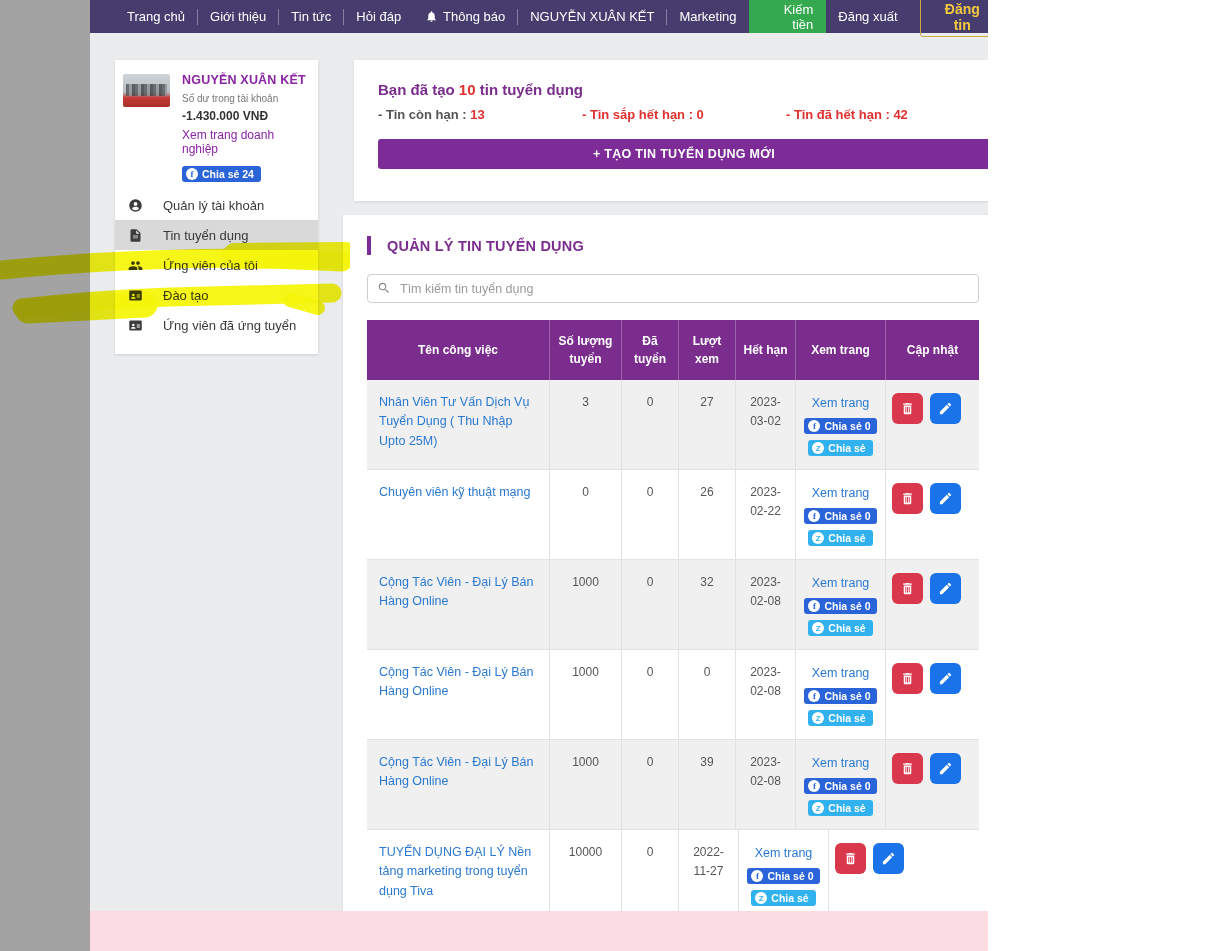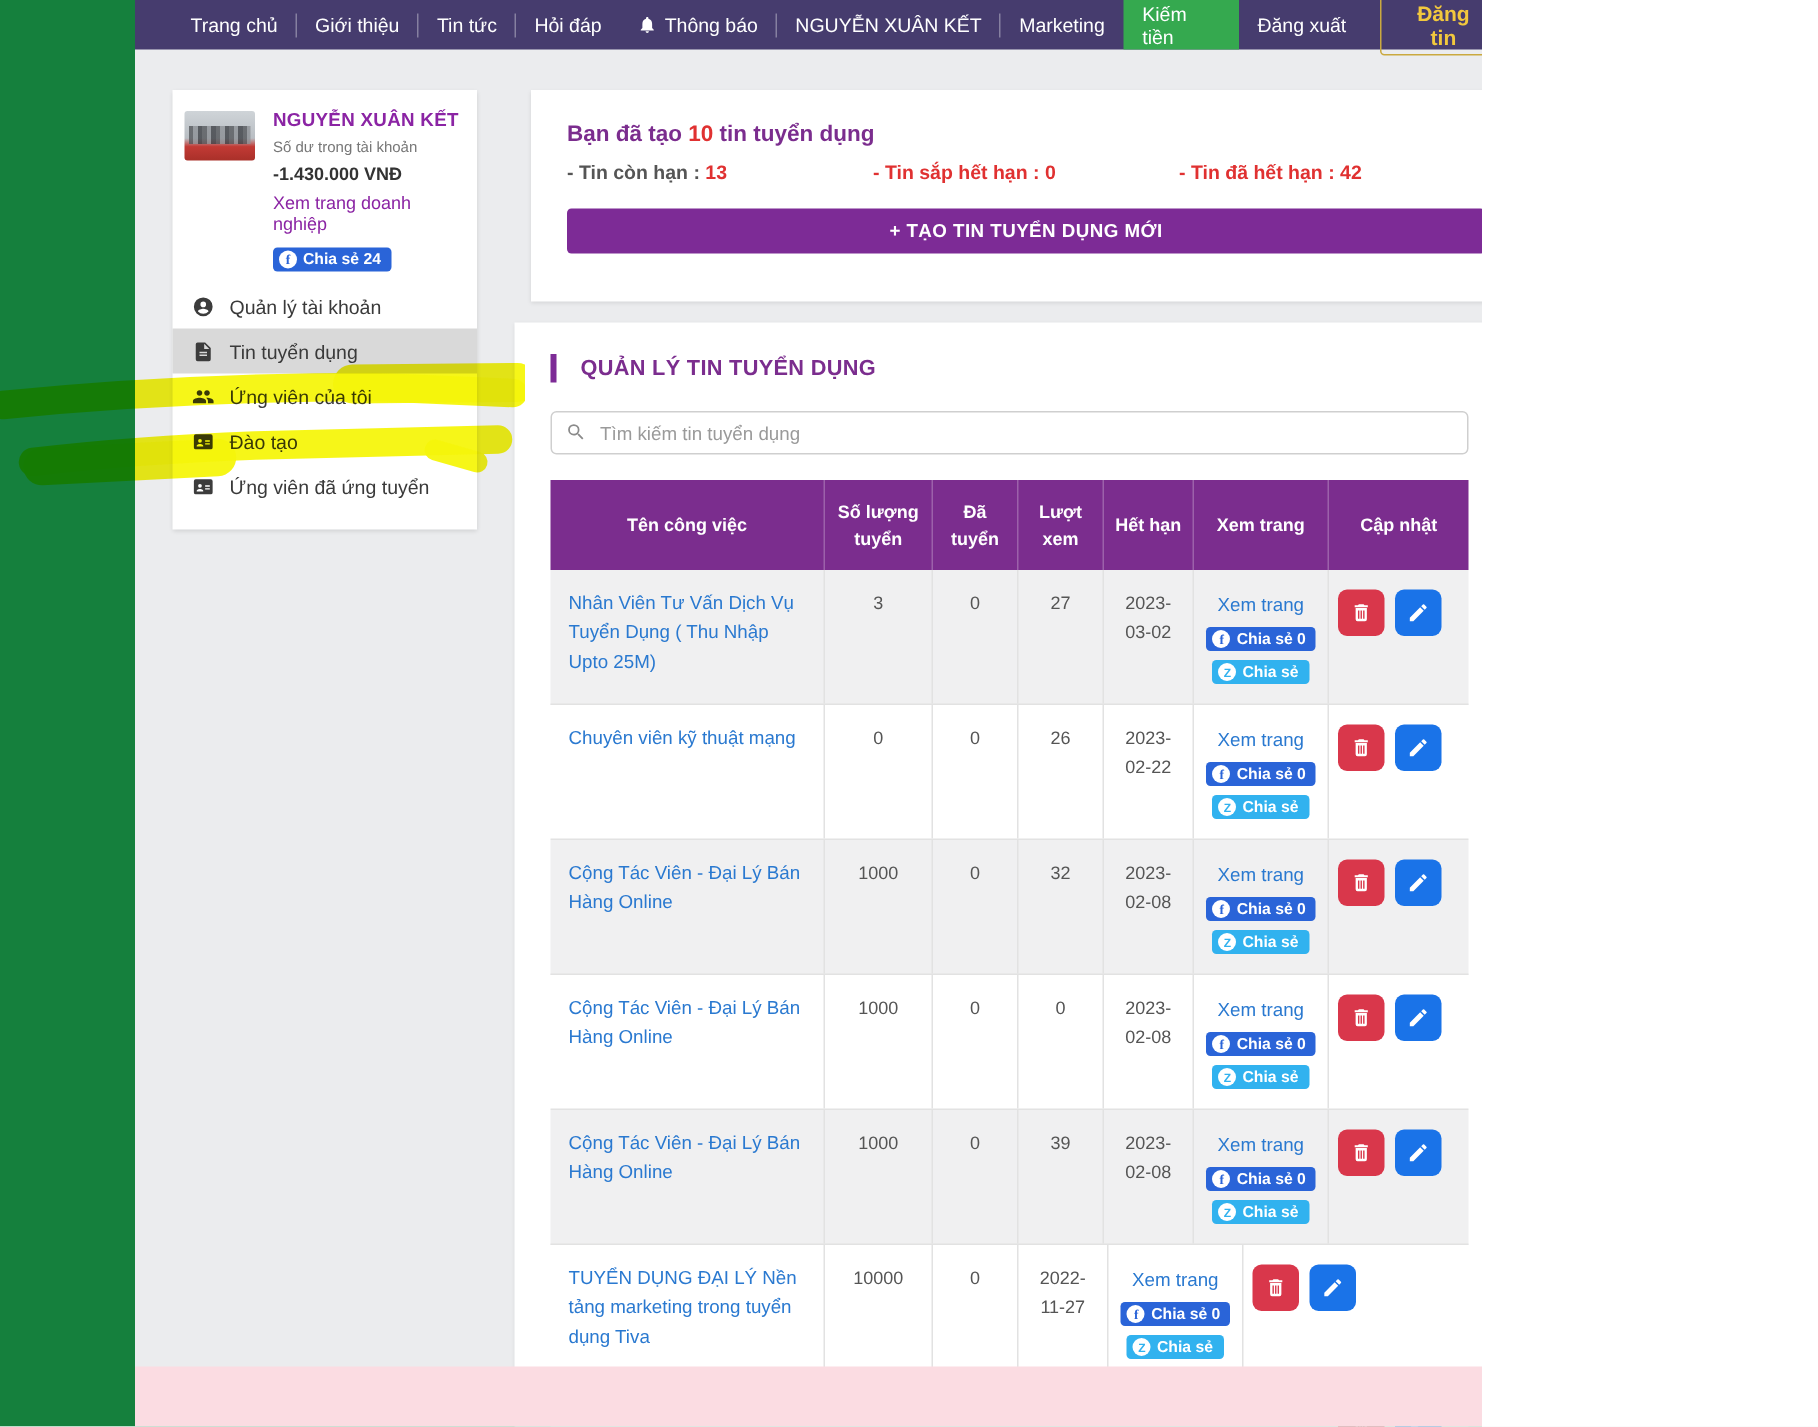--- a/index.html
+++ b/index.html
@@ -1,47 +1,47 @@
 <!DOCTYPE html>
 <html><head>
 <meta charset="utf-8">
 <style>
   * { margin:0; padding:0; box-sizing:border-box; }
   html,body { width:1212px; height:951px; }
   body { font-family:"Liberation Sans","DejaVu Sans",sans-serif; background:#ffffff; }
-  .page { position:relative; width:988px; height:951px; background:#15803d; overflow:hidden; }
+  .page { position:relative; width:988px; height:951px; background:#a3a3a3; overflow:hidden; }
   .app  { position:absolute; left:90px; top:0; width:1122px; height:951px; background:#ebecee; }
 
   
   .nav { position:absolute; left:0; top:0; width:1122px; height:33px; background:#463c6e; display:flex; align-items:center; color:#fff; font-size:13px; }
   .nav-inner { display:flex; align-items:center; justify-content:space-between; width:890px; margin-left:25px; height:100%; }
   .nav-left, .nav-right { display:flex; align-items:center; height:100%; }
   .nav-item { padding:0 12px; display:flex; align-items:center; height:100%; cursor:pointer; white-space:nowrap; }
   .nav-sep { width:1px; height:16px; background:rgba(255,255,255,.35); }
-  .nav-earn { background:#35a94f; padding:0 13px; height:100%; display:flex; align-items:center; }
+  .nav-earn { background:#35a94f; padding:0 13px; height:100%; display:flex; align-items:center;text-align:right; }
   .nav-post { border:1px solid #caa93f; border-radius:3px; color:#f2c83d; font-weight:bold; font-size:14px; padding:3px 15px; margin-left:10px; background:transparent; cursor:pointer; font-family:inherit; }
   .bell { width:13px; height:13px; margin-right:5px; }
 
   
   .side-card { position:absolute; left:25px; top:60px; width:203px; background:#fff; box-shadow:0 1px 3px rgba(0,0,0,.12); padding-bottom:14px; z-index:2; }
   .profile { position:relative; padding:13px 12px 4px 12px; min-height:120px; }
   .avatar { position:absolute; left:8px; top:14px; width:47px; height:33px; border-radius:2px;
             background:linear-gradient(180deg,#cfd4d8 0%,#b9bec3 55%,#c23a35 72%,#a93029 100%); overflow:hidden; }
   .avatar::before { content:""; position:absolute; left:3px; top:10px; width:41px; height:12px;
             background:repeating-linear-gradient(90deg,#55585c 0 3px,#8d9196 3px 6px,#3e4146 6px 9px); opacity:.8; }
   .profile-text { margin-left:55px; }
   .profile-name { color:#8b24a4; font-weight:bold; font-size:12.5px; margin-bottom:6px; letter-spacing:.2px; }
   .profile-balance-label { color:#777; font-size:10px; margin-bottom:5px; }
   .profile-balance { color:#333; font-weight:bold; font-size:12px; margin-bottom:5px; }
   .profile-bizlink { color:#8b24a4; font-size:12px; margin-bottom:7px; cursor:pointer; display:block; text-decoration:none; }
   .fb-chip { display:inline-flex; align-items:center; gap:4px; background:#2a64d8; color:#fff; font-size:10.5px; font-weight:bold; border-radius:3px; padding:2px 7px 2px 4px; cursor:pointer; border:none; font-family:inherit; }
   .fb-circle { width:12px; height:12px; border-radius:50%; background:#fff; color:#2a64d8; font-weight:bold; font-size:9px; display:inline-flex; align-items:center; justify-content:center; font-family:"Liberation Serif",serif; }
   .create-btn { display:flex; align-items:center; justify-content:center; gap:8px; margin:12px auto 10px auto; width:155px; height:48px; background:#7d2b96; color:#fff; font-weight:bold; font-size:13px; border:none; border-radius:7px; cursor:pointer; font-family:inherit; }
   .menu { margin-top:4px; position:relative; z-index:6; }
-  .menu-item { display:flex; align-items:center; gap:10px; padding:7px 0 7px 12px; font-size:13px; color:#3a3a3a; cursor:pointer; position:relative; }
+  .menu-item { display:flex; align-items:center; gap:20px; padding:7px 0 7px 12px; font-size:13px; color:#3a3a3a; cursor:pointer; position:relative; }
   .menu-item.active { background:#d9d9d9; }
   .menu-icon { width:16px; height:16px; flex:0 0 16px; display:inline-flex; align-items:center; justify-content:center; }
   .menu-icon svg { width:15px; height:15px; fill:#3c3c3c; }
 
   
   .marker { position:absolute; left:-90px; top:238px; width:350px; height:100px; z-index:7; mix-blend-mode:multiply; pointer-events:none; }
 
   
   .card { position:absolute; background:#fff; box-shadow:0 1px 3px rgba(0,0,0,.10); }
   .card-summary { left:264px; top:60px; width:660px; height:141px; padding:21px 24px; }

